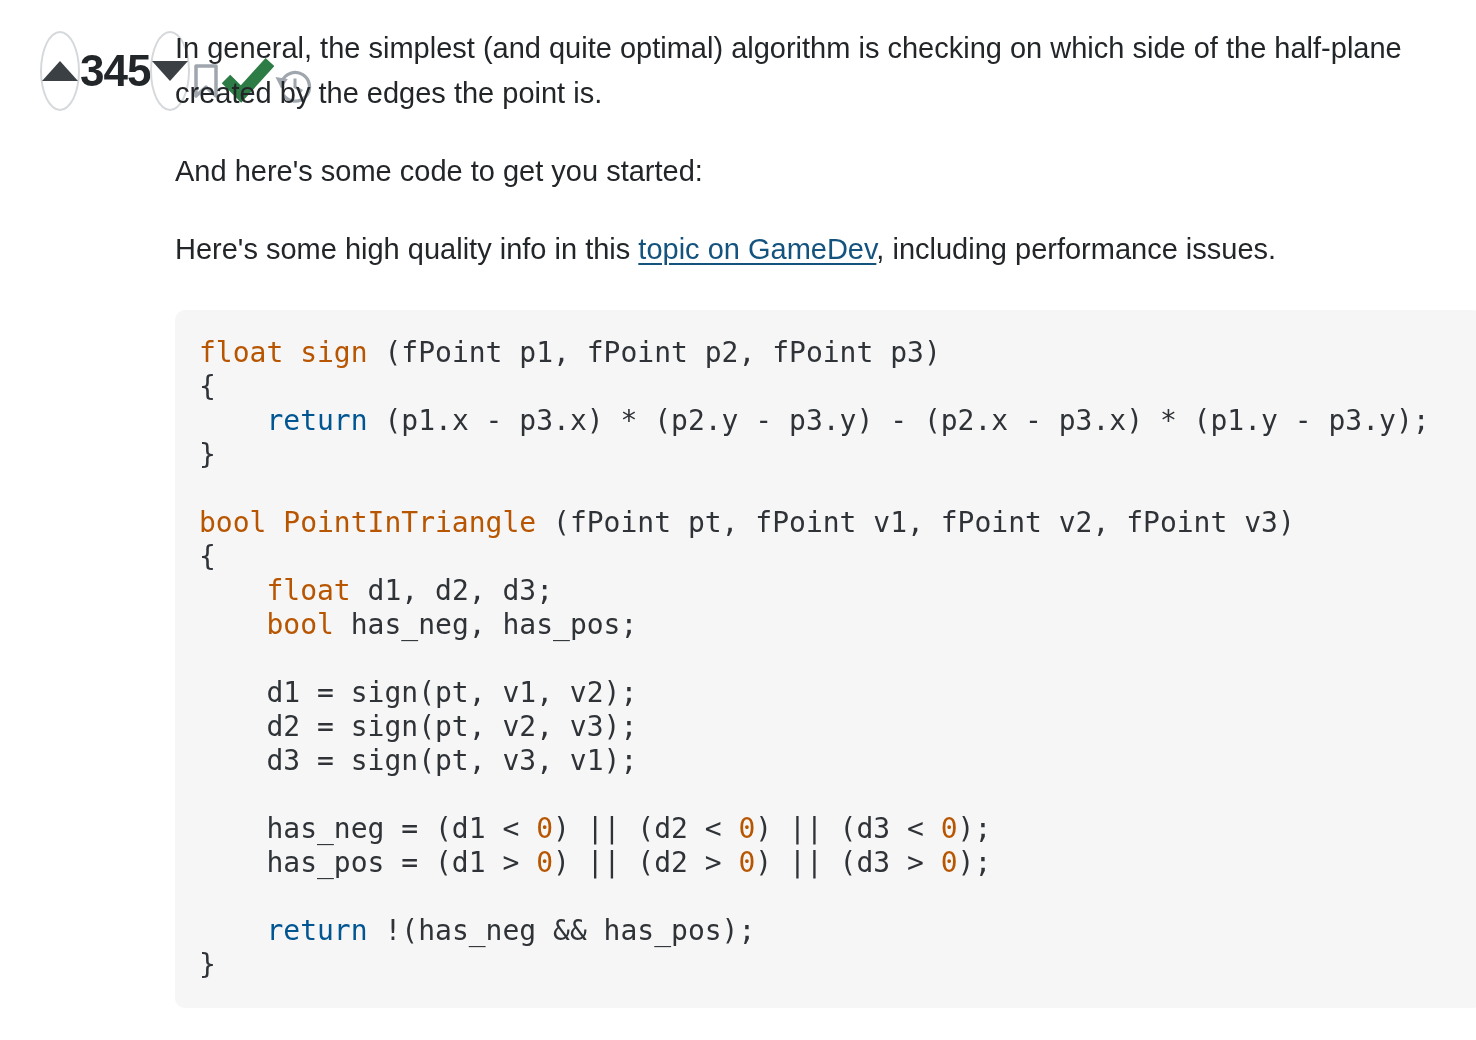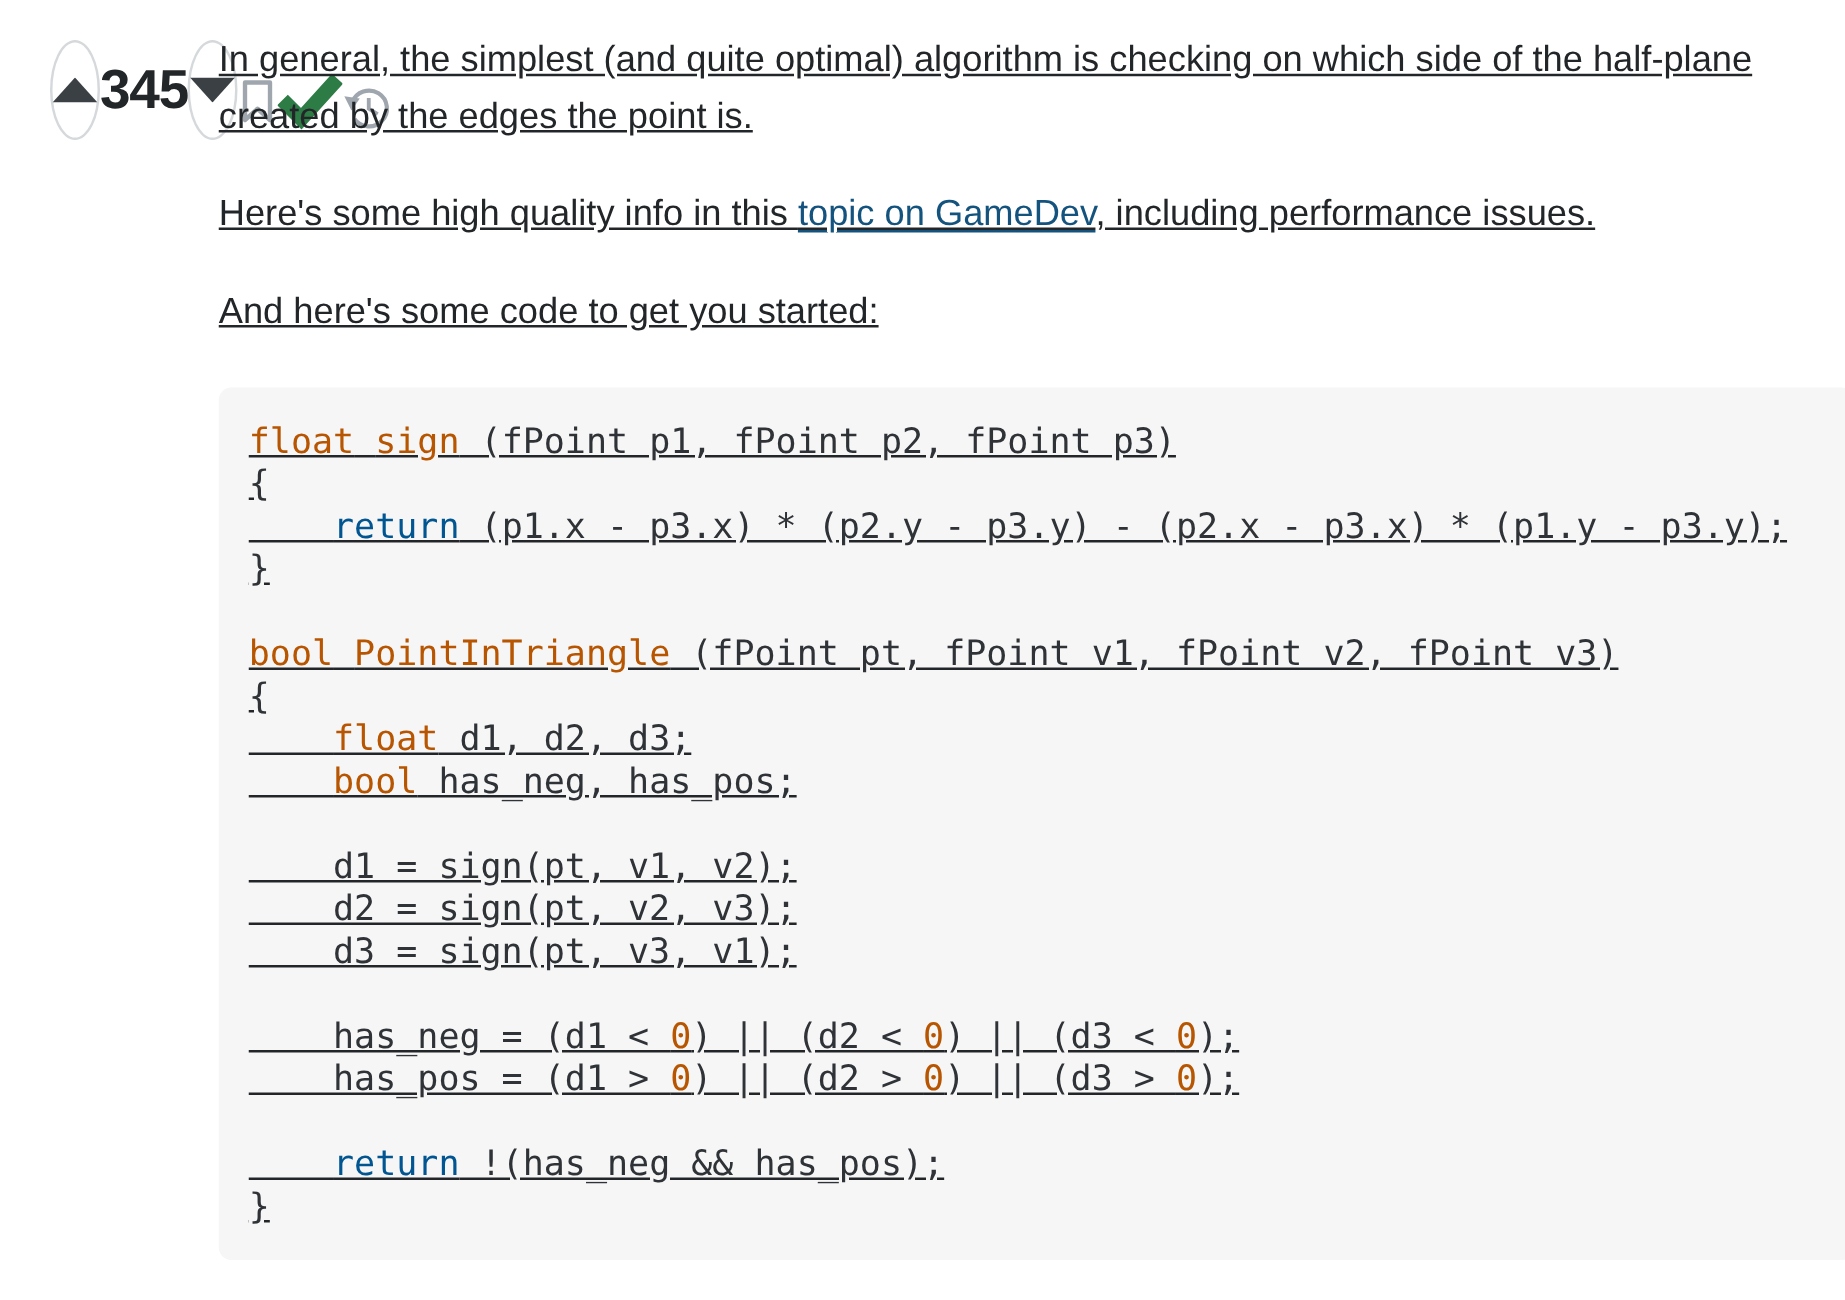--- a/index.html
+++ b/index.html
@@ -22,21 +22,21 @@
   .vote-count{
     font-size:44px;font-weight:600;line-height:1;letter-spacing:-1px;
     color:#232629;margin:14px 0;
   }
   .icon-btn{background:none;border:none;padding:0;cursor:pointer;line-height:0;}
   .bookmark-wrap{margin-top:24px;}
   .accepted-wrap{margin-top:16px;line-height:0;}
   .history-wrap{margin-top:36px;}
 
   
-  .content-col{flex:1;padding:0 16px 0 11px;min-width:0;text-decoration:underline;}
+  .content-col{flex:1;padding:0 16px 0 11px;min-width:0;}
   .content-col p{font-size:29px;line-height:45px;margin:0 0 33px 0;}
   .content-col p.first{margin-top:26px;}
   .content-col a{
     color:#14537e;text-decoration:underline;text-underline-offset:4px;
     text-decoration-thickness:2px;cursor:pointer;
   }
 
   
   pre.code-block{
     box-sizing:border-box;width:1308px;margin:38px 0 0 0;
@@ -88,23 +88,23 @@
           <polygon points="1.5,11.5 14.5,13.5 7.5,23.5" fill="#9fa6ad"></polygon>
           <polyline points="22,13 22,22 29.5,26.5" fill="none" stroke="#9fa6ad" stroke-width="3.2"></polyline>
         </svg>
       </button>
     </div>
   </div>
 
   <div class="content-col">
     <p class="first">In general, the simplest (and quite optimal) algorithm is checking on which side of the half-plane created by the edges the point is.</p>
 
+    <p>And here's some code to get you started:</p>
+
     <p><span>Here's some high quality info in this </span><a>topic on GameDev</a><span>, including performance issues.</span></p>
-
-    <p>And here's some code to get you started:</p>
 
     <pre class="code-block"><span class="tok-type">float</span><span> </span><span class="tok-title">sign</span><span> (fPoint p1, fPoint p2, fPoint p3)</span>
 <span>{</span>
 <span>    </span><span class="tok-keyword">return</span><span> (p1.x - p3.x) * (p2.y - p3.y) - (p2.x - p3.x) * (p1.y - p3.y);</span>
 <span>}</span>
 <span></span>
 <span class="tok-type">bool</span><span> </span><span class="tok-title">PointInTriangle</span><span> (fPoint pt, fPoint v1, fPoint v2, fPoint v3)</span>
 <span>{</span>
 <span>    </span><span class="tok-type">float</span><span> d1, d2, d3;</span>
 <span>    </span><span class="tok-type">bool</span><span> has_neg, has_pos;</span>

